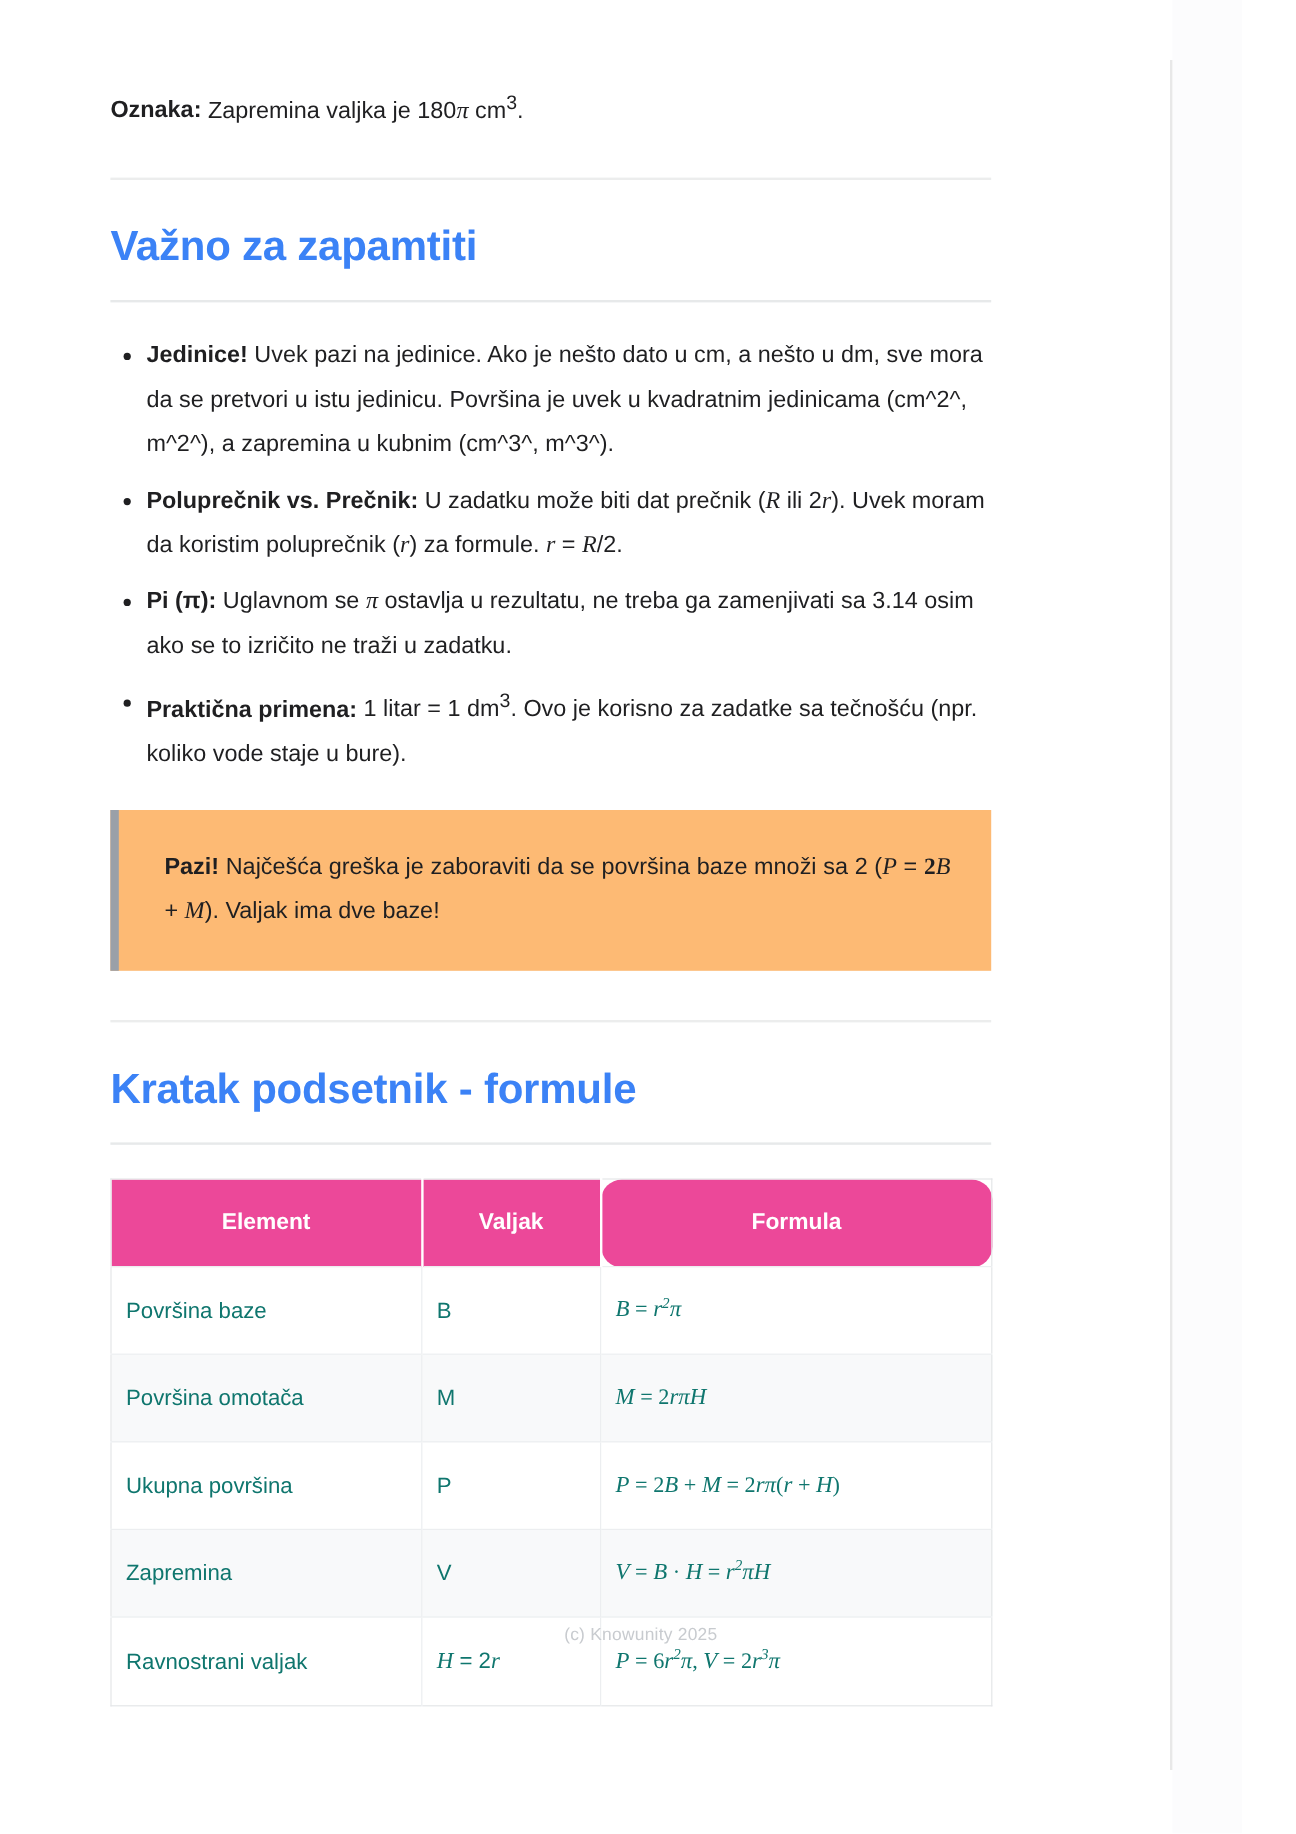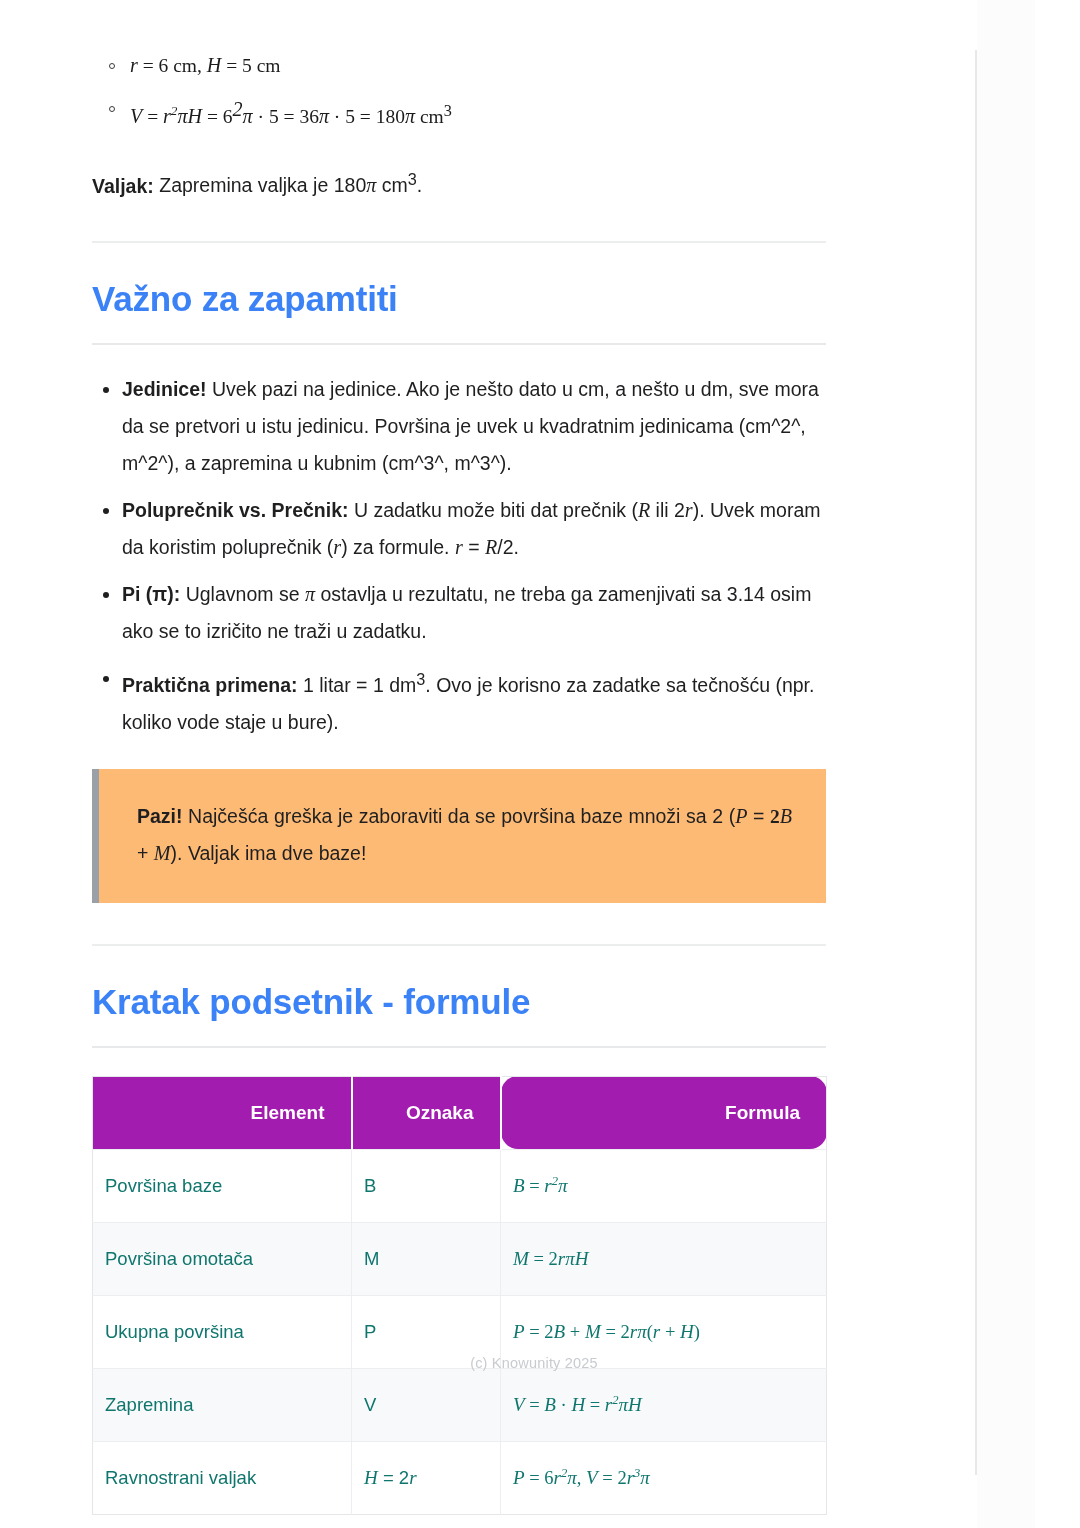--- a/index.html
+++ b/index.html
@@ -161,25 +161,25 @@
     margin: 28px 0 0 0;
     width: 734px;
     border-collapse: collapse;
     table-layout: fixed;
     border: 1px solid #e4e6e8;
   }
   table.formulas col.c1 { width: 259px; }
   table.formulas col.c2 { width: 149px; }
   table.formulas col.c3 { width: 326px; }
   table.formulas thead th {
-    background: #a21caf;
+    background: #ec4899;
     color: #ffffff;
     font-size: 19px;
     font-weight: 700;
-    text-align: right;
+    text-align: center;
     padding: 24px 26px;
     border-right: 2px solid #ffffff;
     line-height: 24px;
   }
   table.formulas thead th:last-child { border-right: 0; border-radius: 17px; }
   table.formulas tbody td {
     font-size: 18.5px;
     padding: 24px 12px;
     border-right: 1px solid #eceef0;
     border-top: 1px solid #eceef0;
@@ -206,31 +206,23 @@
   }
 </style>
 </head>
 <body>
 
 <div id="right-panel"></div>
 <div id="right-divider"></div>
 
 <div id="doc">
 
-  <ul class="lvl2">
-    <li>
-      <span><span class="m">r</span> = 6 cm, <span class="m">H</span> = 5 cm</span>
-    </li>
-    <li>
-      <span><span class="m">V</span> = <span class="m">r<sup>2</sup>πH</span> = 6<sup class="m">2</sup><span class="m">π</span> · 5 = 36<span class="m">π</span> · 5 = 180<span class="m">π</span> cm<sup>3</sup></span>
-    </li>
-  </ul>
 
   <p class="para">
-    <b>Valjak:</b>
+    <b>Oznaka:</b>
     <span>Zapremina valjka je 180<span class="m">π</span> cm<sup>3</sup>.</span>
   </p>
 
   <hr class="rule">
 
   <h2 class="sec">Važno za zapamtiti</h2>
   <hr class="h2-underline">
 
   <ul class="main">
     <li>
@@ -258,21 +250,21 @@
 
   <table class="formulas">
     <colgroup>
         <col class="c1">
         <col class="c2">
         <col class="c3">
       </colgroup>
     <thead>
       <tr>
         <th>Element</th>
-        <th>Oznaka</th>
+        <th>Valjak</th>
         <th>Formula</th>
       </tr>
     </thead>
     <tbody>
       <tr>
         <td>Površina baze</td>
         <td>B</td>
         <td class="fml"><span class="m">B</span> = <span class="m">r<sup>2</sup>π</span></td>
       </tr>
       <tr>

